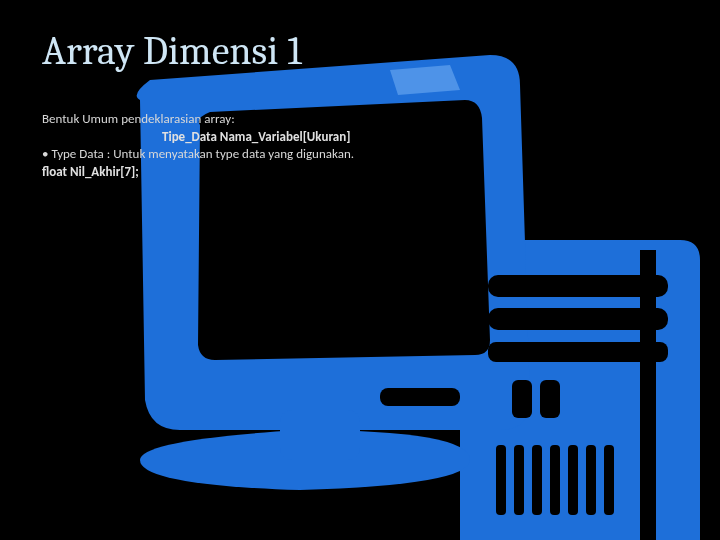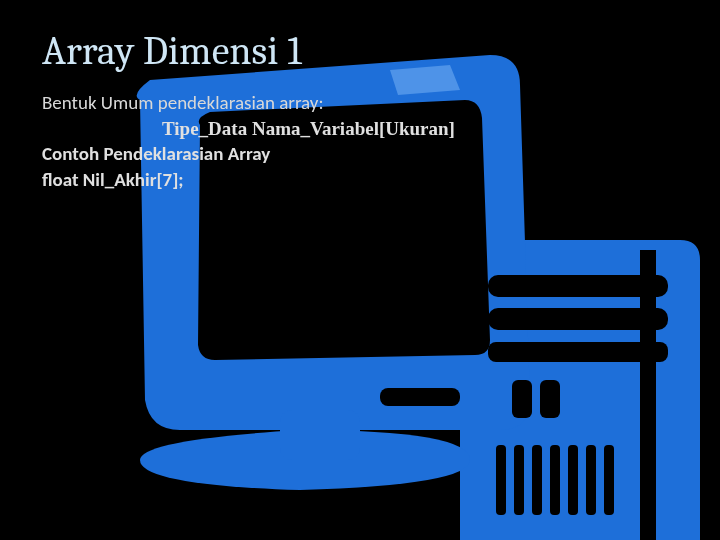--- a/index.html
+++ b/index.html
@@ -19,29 +19,29 @@
   .content {
     position: relative;
     z-index: 2;
     padding: 28px 42px 0 42px;
   }
   .title {
     font-family: Cambria, Georgia, serif;
     font-size: 40px;
     font-weight: 400;
     color: #cfe6f5;
-    margin-bottom: 16px;
+    margin-bottom: 36px;
   }
   .body-text {
-    font-size: 19px;
+    font-size: 13px;
     line-height: 1.35;
     color: #d8d8d8;
   }
   .bold { font-weight: 700; color: #e0e0e0; }
-  .indent { padding-left: 120px; font-family: Liberation Serif, serif; }
+  .indent { padding-left: 120px; }
 </style>
 </head>
 <body>
 
 <svg class="bg-art" viewBox="0 0 720 540" preserveAspectRatio="none">
 
   <path d="M 460 260 Q 455 250 470 240 L 680 240 Q 700 240 700 260 L 700 540 L 460 540 Z" fill="#1e6fd9"></path>
 
   <path d="M 140 100 Q 130 95 150 80 L 490 55 Q 520 55 520 85 L 530 400 Q 530 430 500 430 L 180 430 Q 150 430 145 400 Z" fill="#1e6fd9"></path>
 
@@ -70,16 +70,16 @@
   <rect x="640" y="250" width="16" height="290" fill="#000"></rect>
 
   <rect x="380" y="388" width="80" height="18" rx="8" fill="#000"></rect>
 </svg>
 
 <div class="content">
   <h1 class="title">Array Dimensi 1</h1>
   <div class="body-text">
     <div>Bentuk Umum pendeklarasian array:</div>
     <div class="bold indent">Tipe_Data Nama_Variabel[Ukuran]</div>
-    <div class="bold">Contoh Pendeklarasian Array</div>
+    <div>• Type Data : Untuk menyatakan type data yang digunakan.</div>
     <div class="bold">float Nil_Akhir[7];</div>
   </div>
 </div>
 
 </body></html>

